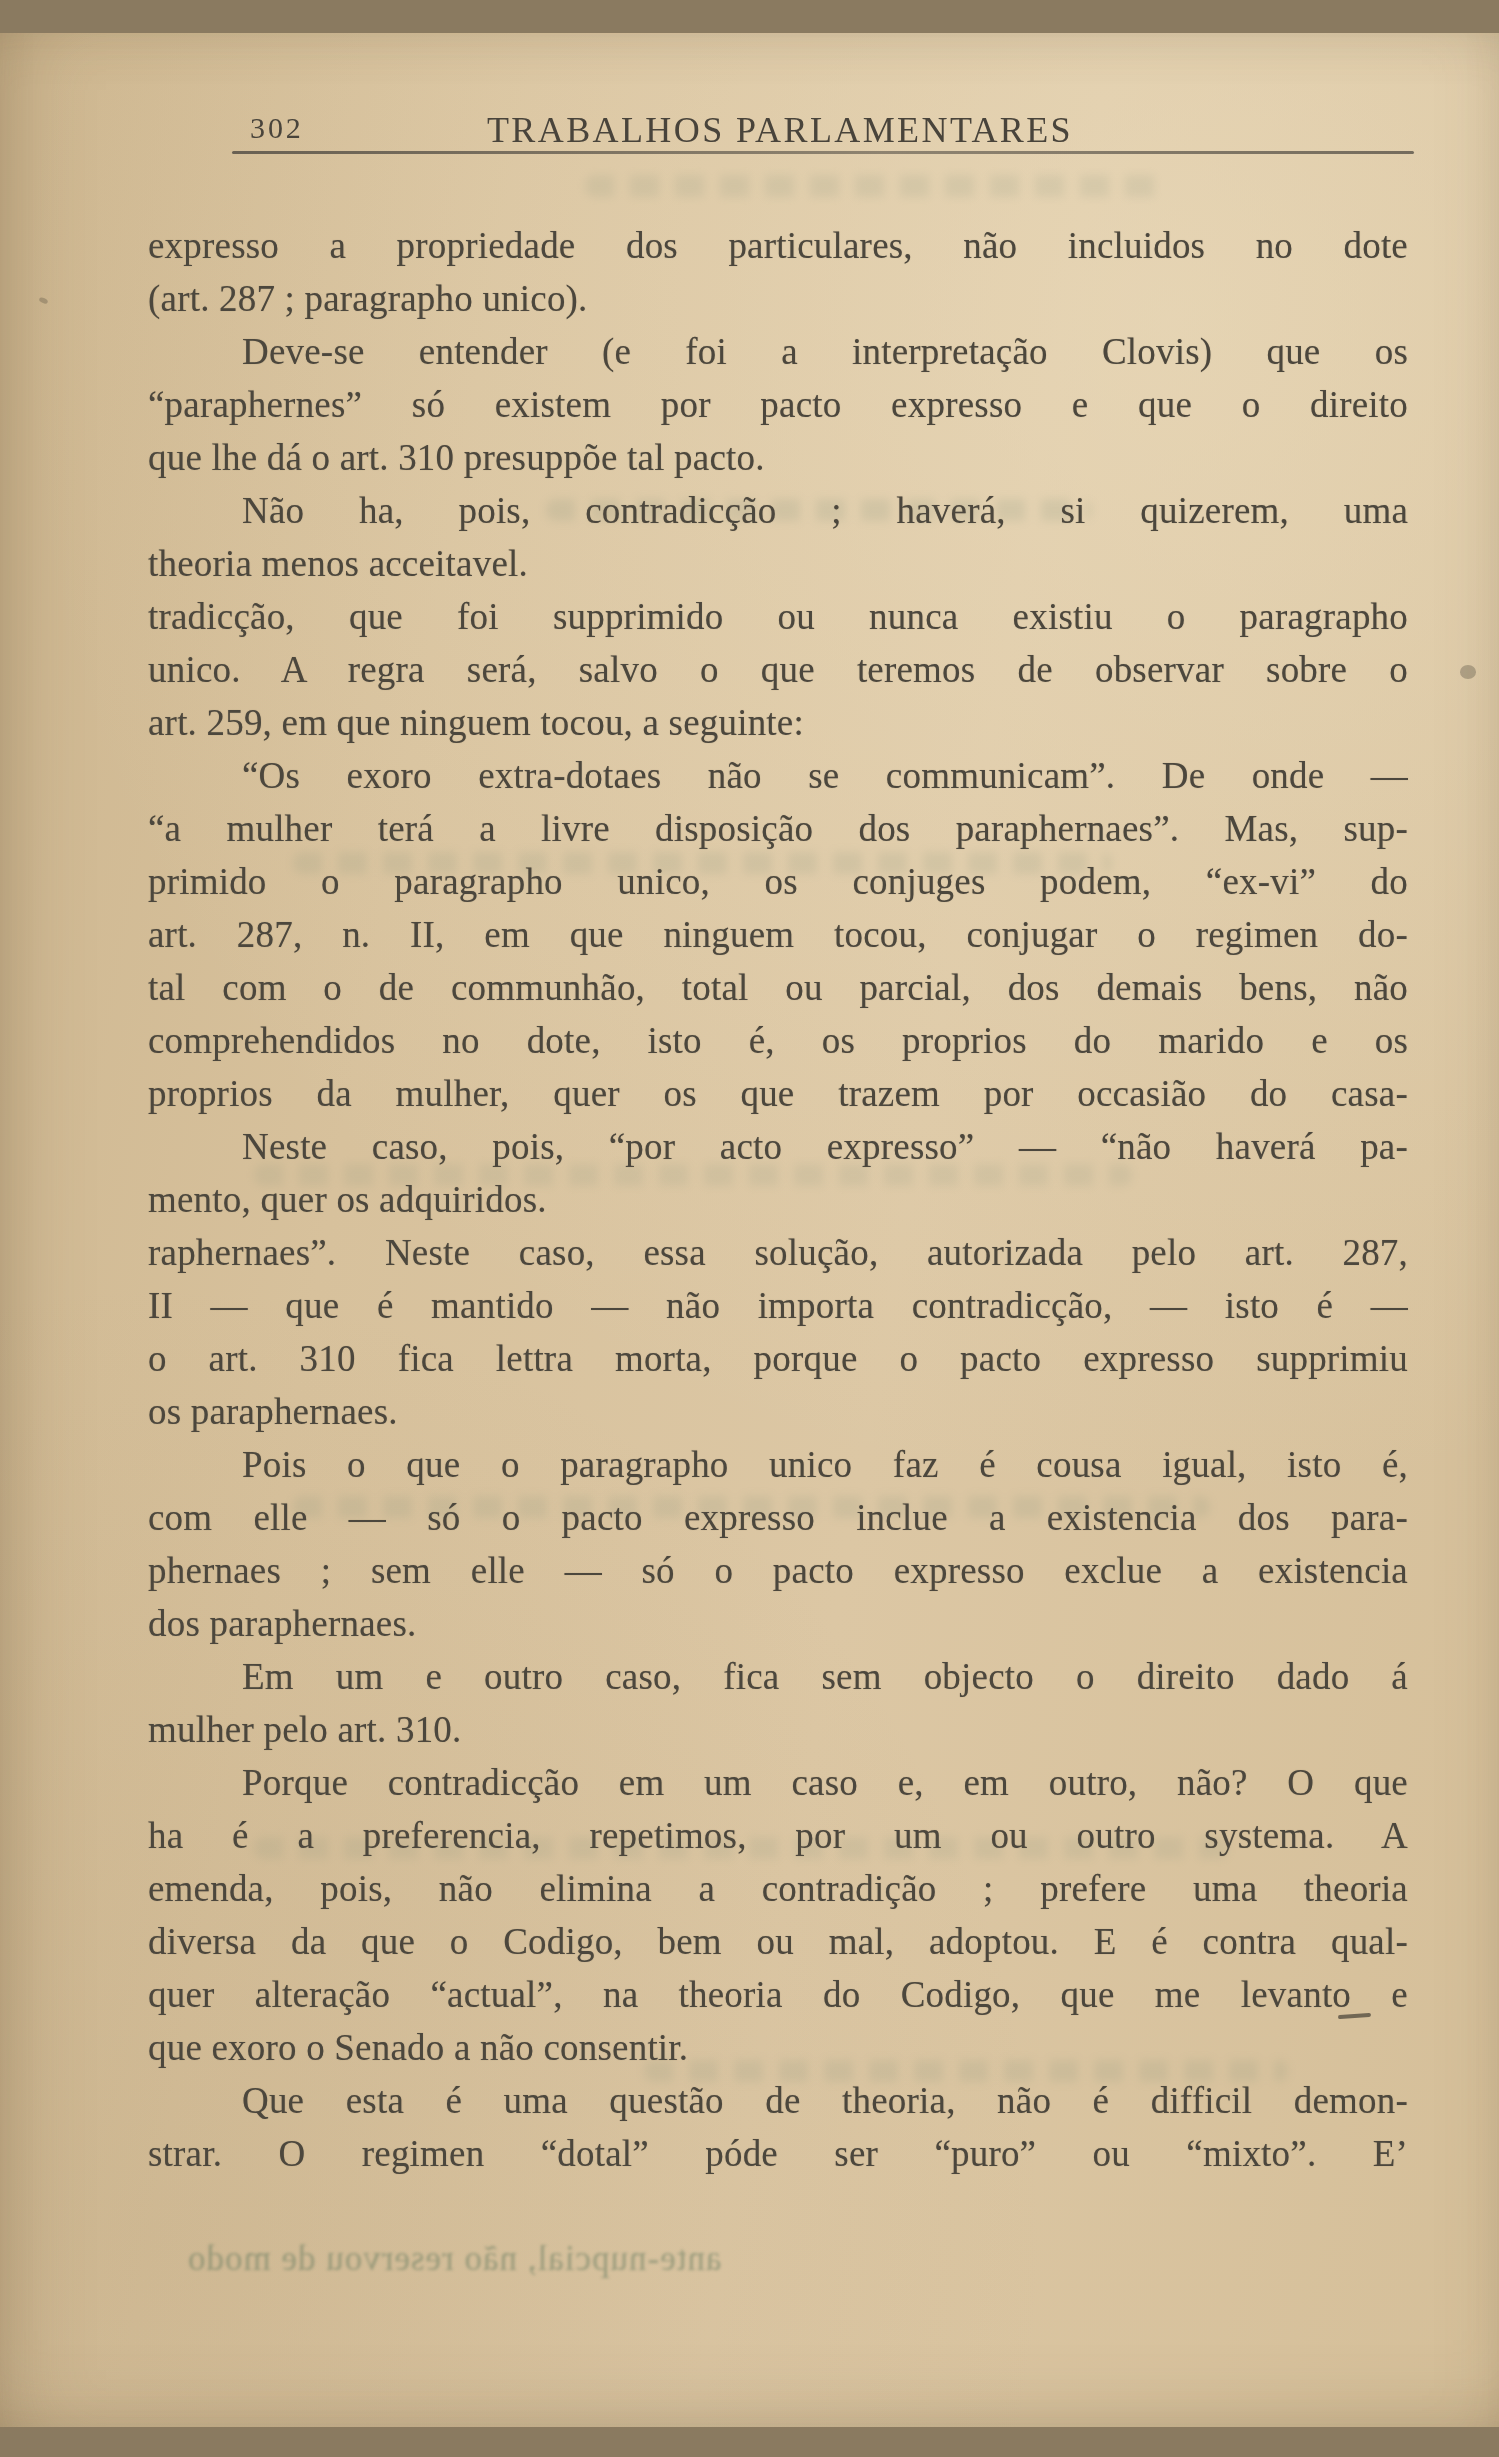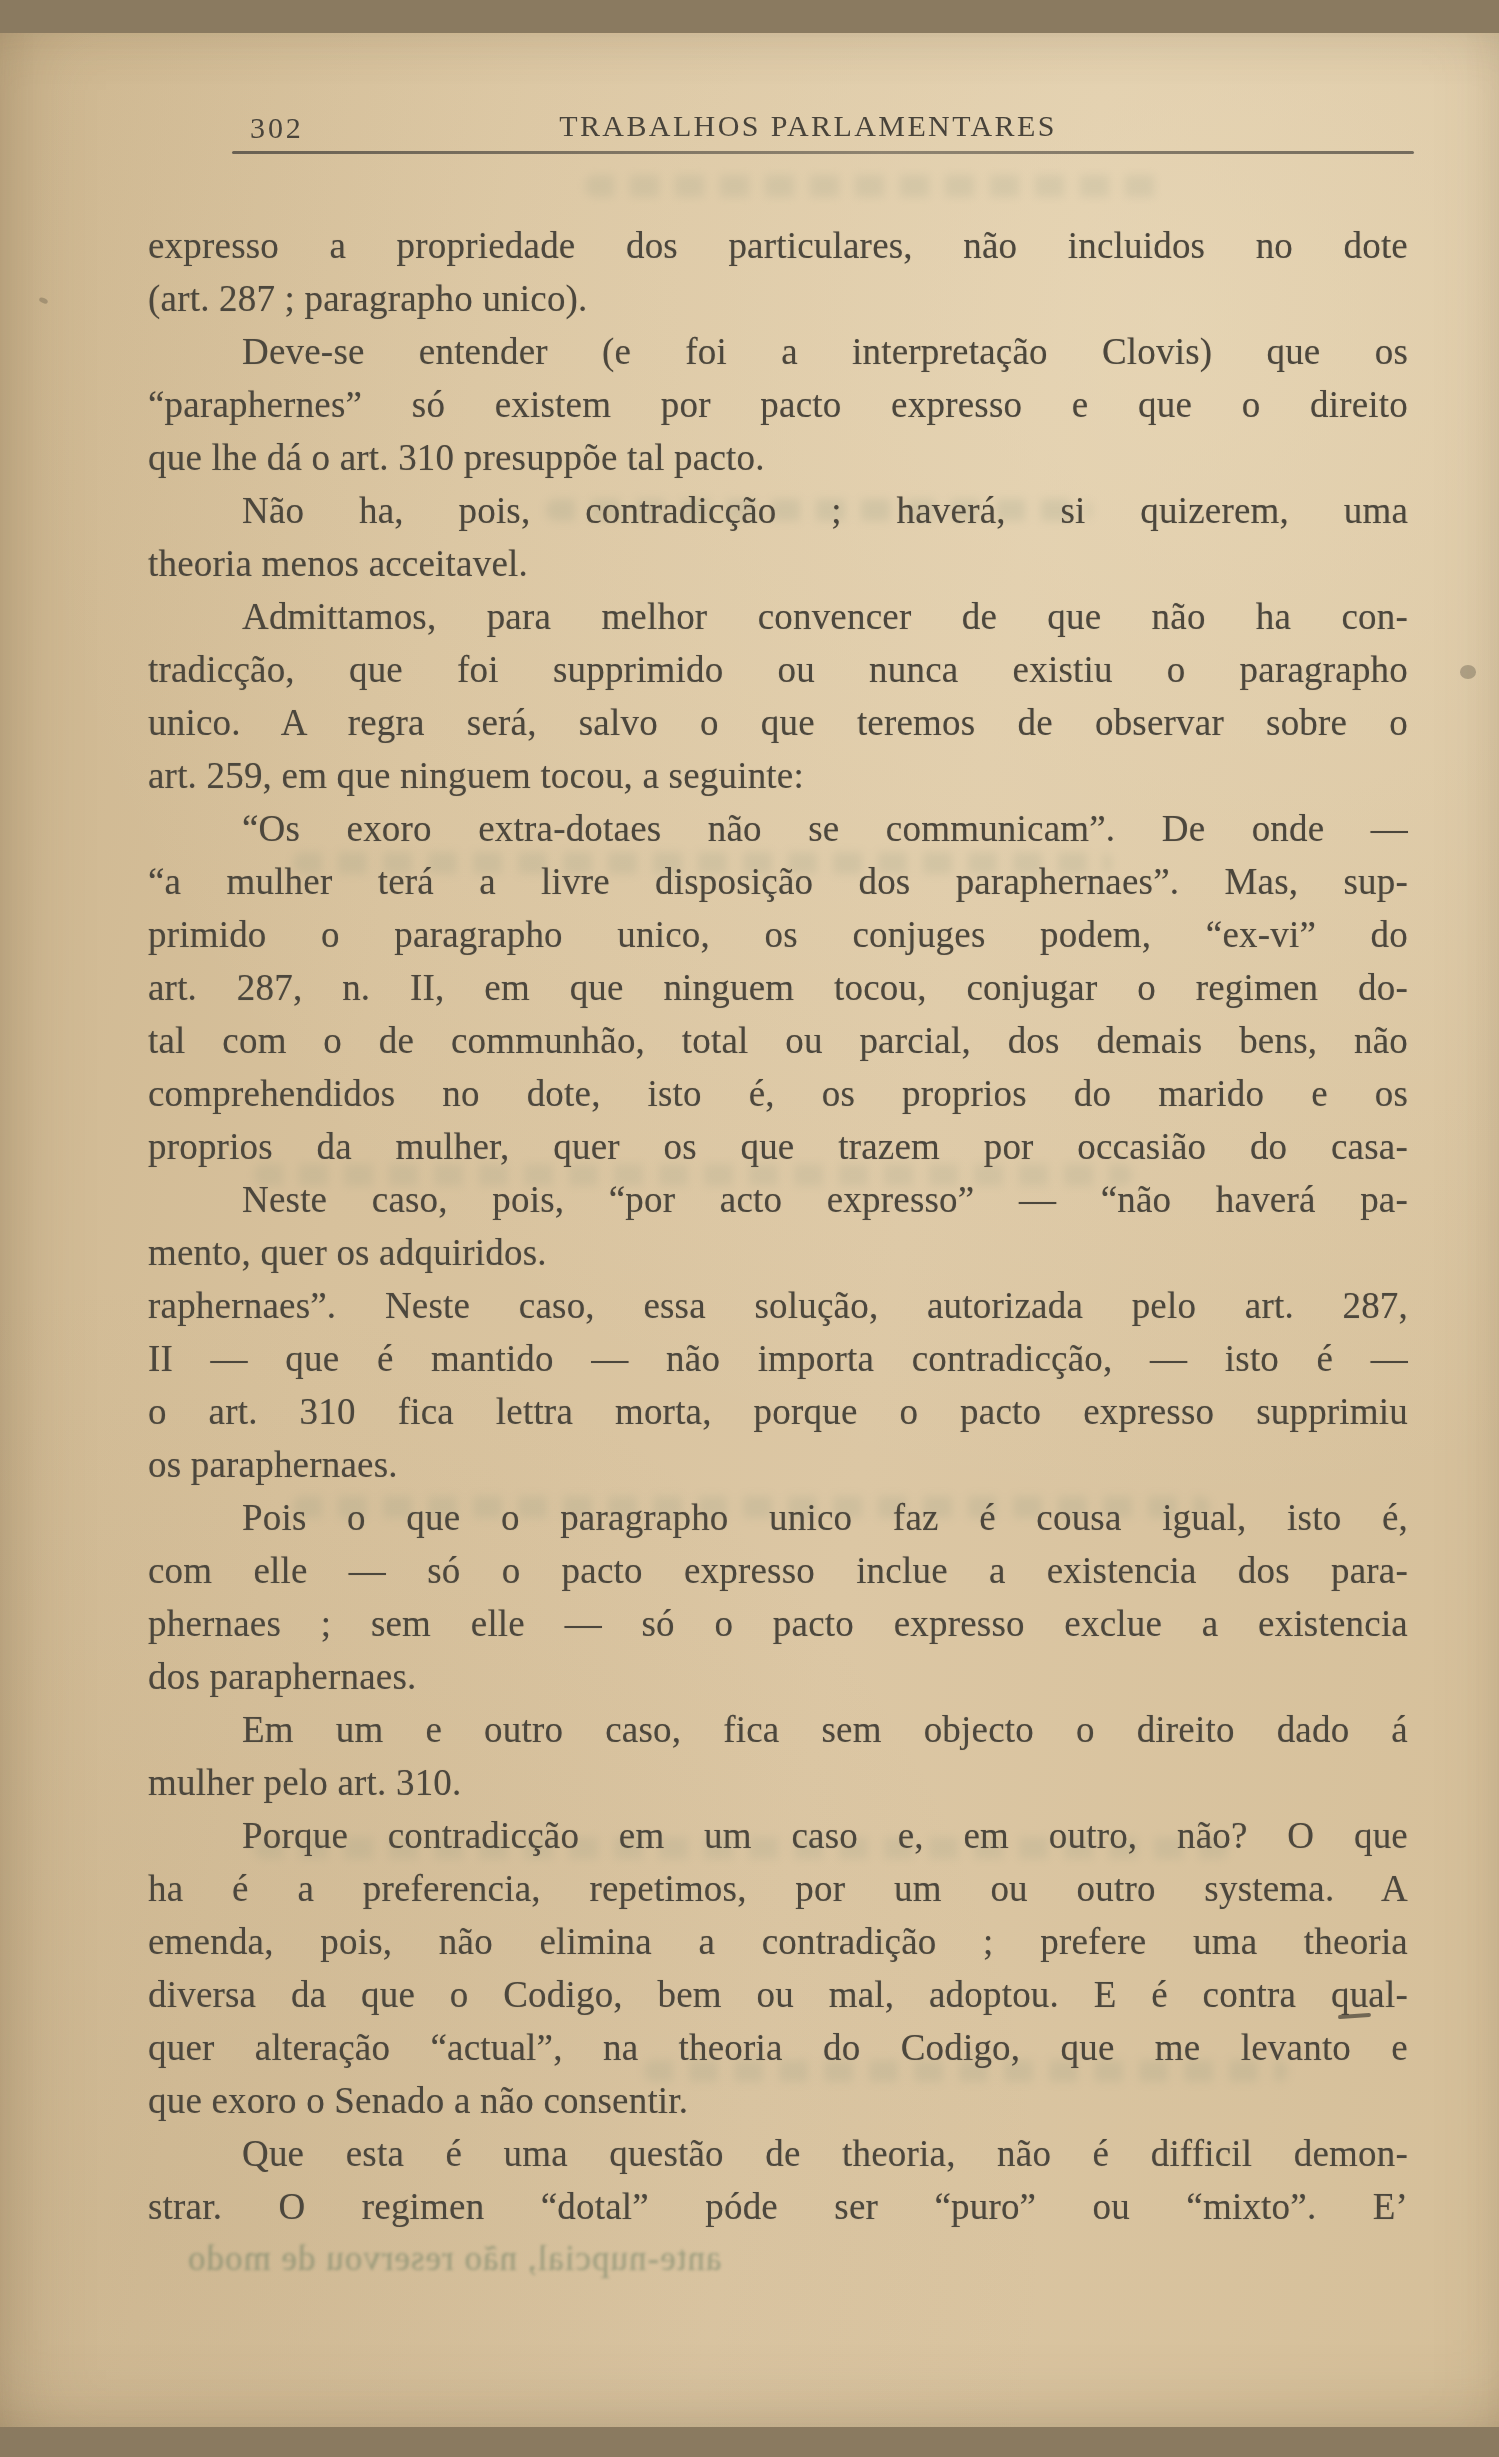--- a/index.html
+++ b/index.html
@@ -19,22 +19,22 @@
       inset 49px 0 88px -49px rgba(110,90,60,.38),
       inset -39px 0 78px -54px rgba(110,90,60,.26),
       inset 0 -49px 88px -59px rgba(110,90,60,.30),
       inset 0 39px 68px -54px rgba(110,90,60,.20);
   }
   .page-number{
     position:absolute;left:250px;top:78px;
     font-size:30px;letter-spacing:2.9px;color:#49443b;
   }
   .running-title{
-    position:absolute;left:808px;top:76px;transform:translateX(-50%);
-    font-size:30px;letter-spacing:2.4px;color:#49443b;white-space:nowrap;
+    position:absolute;left:780px;top:76px;transform:translateX(-50%);
+    font-size:36px;letter-spacing:2.4px;color:#49443b;white-space:nowrap;
   }
   .header-rule{
     position:absolute;left:232px;top:118px;width:1182px;height:2.9px;border-radius:2px;
     background:linear-gradient(90deg, rgba(86,80,70,.85), rgba(86,80,70,.6) 55%, rgba(86,80,70,.78));
   }
   #body-text{position:absolute;left:148px;top:186px;width:1260px;}
   .line{
     font-size:37px;line-height:53px;height:53px;
     text-align:justify;text-align-last:justify;
     letter-spacing:0.2px;color:#4c473d;
@@ -79,21 +79,20 @@
   <div class="header-rule"></div>
 
   <div id="body-text">
       <div class="line">expresso a propriedade dos particulares, não incluidos no dote</div>
       <div class="line end">(art. 287 ; paragrapho unico).</div>
       <div class="line indent">Deve-se entender (e foi a interpretação Clovis) que os</div>
       <div class="line">“paraphernes” só existem por pacto expresso e que o direito</div>
       <div class="line end">que lhe dá o art. 310 presuppõe tal pacto.</div>
       <div class="line indent">Não ha, pois, contradicção ; haverá, si quizerem, uma</div>
       <div class="line end">theoria menos acceitavel.</div>
-      <div class="line indent">Admittamos, para melhor convencer de que não ha con-</div>
       <div class="line">tradicção, que foi supprimido ou nunca existiu o paragrapho</div>
       <div class="line">unico. A regra será, salvo o que teremos de observar sobre o</div>
       <div class="line end">art. 259, em que ninguem tocou, a seguinte:</div>
       <div class="line indent">“Os exoro extra-dotaes não se communicam”. De onde —</div>
       <div class="line">“a mulher terá a livre disposição dos paraphernaes”. Mas, sup-</div>
       <div class="line">primido o paragrapho unico, os conjuges podem, “ex-vi” do</div>
       <div class="line">art. 287, n. II, em que ninguem tocou, conjugar o regimen do-</div>
       <div class="line">tal com o de communhão, total ou parcial, dos demais bens, não</div>
       <div class="line">comprehendidos no dote, isto é, os proprios do marido e os</div>
       <div class="line">proprios da mulher, quer os que trazem por occasião do casa-</div>

